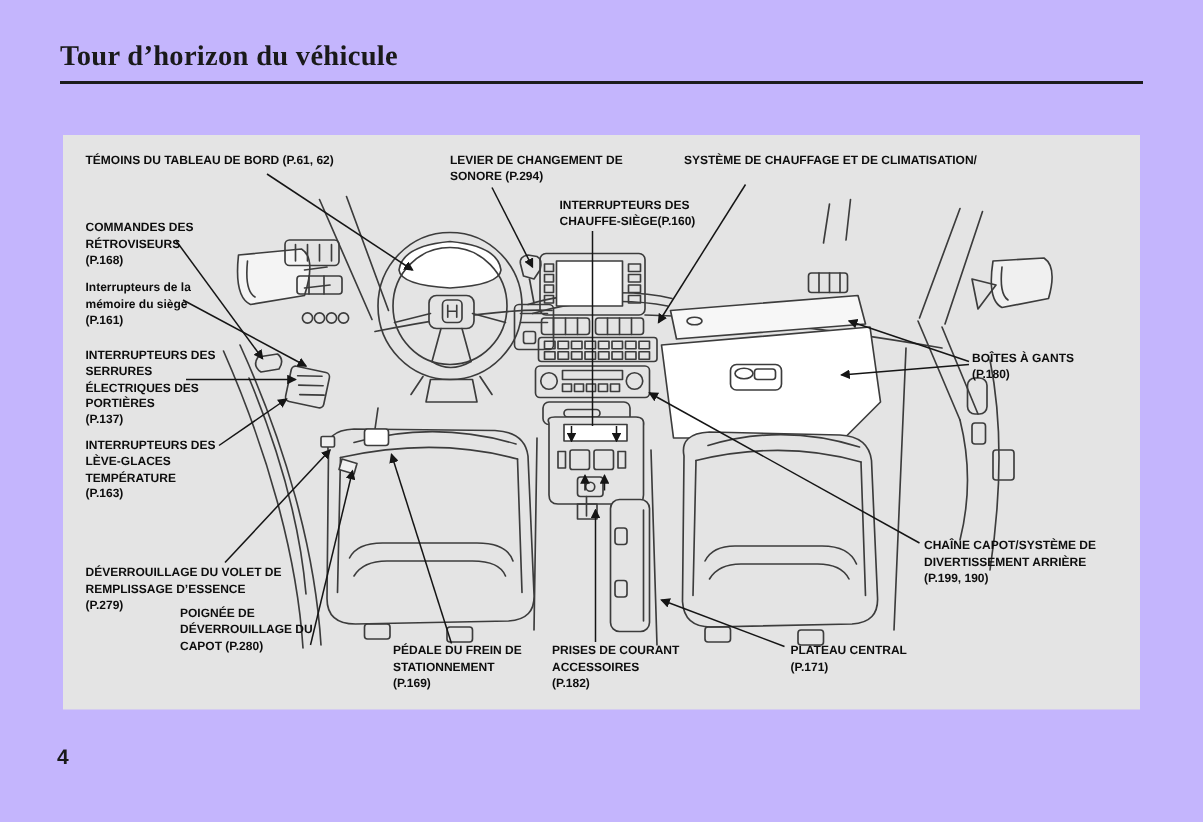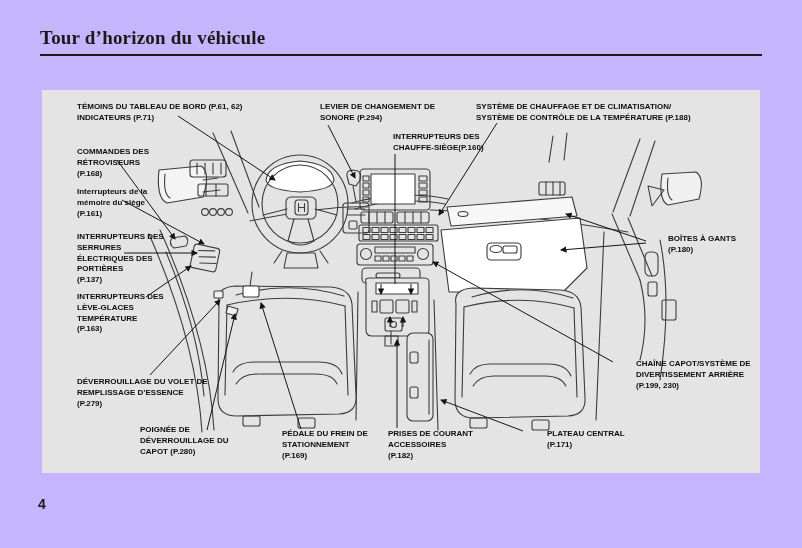--- a/index.html
+++ b/index.html
@@ -4,21 +4,21 @@
 <style>
   html,body{margin:0;padding:0;background:#ffffff;}
   .page{position:relative;width:802px;height:548px;background:#c4b5fd;overflow:hidden;
         font-family:"Liberation Sans",sans-serif;color:#111;padding-left:44px;}
   .doc-title{position:absolute;left:40px;top:27px;font-family:"Liberation Serif",serif;
              font-weight:bold;font-size:19px;color:#1a1a1a;letter-spacing:0.2px;}
   .title-rule{position:absolute;left:40px;top:54px;width:722px;height:2px;background:#1c1c1c;}
   .panel{position:absolute;left:42px;top:90px;width:718px;height:383px;background:#e4e4e4;}
   .diagram-svg{position:absolute;left:0;top:0;width:802px;height:548px;}
   .callout{position:absolute;font-size:8px;font-weight:bold;line-height:10.8px;
-           color:#0d0d0d;letter-spacing:0;margin-left:20px;}
+           color:#0d0d0d;letter-spacing:0;}
   .callout .line{white-space:nowrap;}
   .page-number{position:absolute;left:38px;top:496px;font-size:14px;font-weight:bold;color:#1a1a1a;}
 </style>
 </head>
 <body>
 
 <div class="page">
 
   <div class="doc-title">Tour d’horizon du véhicule</div>
   <div class="title-rule"></div>
@@ -261,29 +261,27 @@
 
       <path d="M381,284 L381,294" marker-end="url(#ah)"></path>
       <path d="M411,284 L411,294" marker-end="url(#ah)"></path>
       <path d="M390,327 L390,317" marker-end="url(#ah)"></path>
       <path d="M403,327 L403,317" marker-end="url(#ah)"></path>
     </g>
   </svg>
 
   <div class="callout" style="left:57px;top:102px">
       <div class="line">TÉMOINS DU TABLEAU DE BORD (P.61, 62)</div>
-      <div class="line">INDICATEURS (P.71)</div>
     </div>
   <div class="callout" style="left:300px;top:102px">
       <div class="line">LEVIER DE CHANGEMENT DE</div>
       <div class="line">SONORE (P.294)</div>
     </div>
   <div class="callout" style="left:456px;top:102px">
       <div class="line">SYSTÈME DE CHAUFFAGE ET DE CLIMATISATION/</div>
-      <div class="line">SYSTÈME DE CONTRÔLE DE LA TEMPÉRATURE (P.188)</div>
     </div>
   <div class="callout" style="left:373px;top:132px">
       <div class="line">INTERRUPTEURS DES</div>
       <div class="line">CHAUFFE-SIÈGE(P.160)</div>
     </div>
   <div class="callout" style="left:57px;top:147px">
       <div class="line">COMMANDES DES</div>
       <div class="line">RÉTROVISEURS</div>
       <div class="line">(P.168)</div>
     </div>
@@ -303,21 +301,21 @@
       <div class="line">INTERRUPTEURS DES</div>
       <div class="line">LÈVE-GLACES</div>
       <div class="line">TEMPÉRATURE</div>
       <div class="line">(P.163)</div>
     </div>
   <div class="callout" style="left:57px;top:377px">
       <div class="line">DÉVERROUILLAGE DU VOLET DE</div>
       <div class="line">REMPLISSAGE D’ESSENCE</div>
       <div class="line">(P.279)</div>
     </div>
-  <div class="callout" style="left:120px;top:425px">
+  <div class="callout" style="left:120px;top:404px">
       <div class="line">POIGNÉE DE</div>
       <div class="line">DÉVERROUILLAGE DU</div>
       <div class="line">CAPOT  (P.280)</div>
     </div>
   <div class="callout" style="left:262px;top:429px">
       <div class="line">PÉDALE DU FREIN DE</div>
       <div class="line">STATIONNEMENT</div>
       <div class="line">(P.169)</div>
     </div>
   <div class="callout" style="left:368px;top:429px">
@@ -329,17 +327,17 @@
       <div class="line">PLATEAU CENTRAL</div>
       <div class="line">(P.171)</div>
     </div>
   <div class="callout" style="left:648px;top:234px">
       <div class="line">BOÎTES À GANTS</div>
       <div class="line">(P.180)</div>
     </div>
   <div class="callout" style="left:616px;top:359px">
       <div class="line">CHAÎNE CAPOT/SYSTÈME DE</div>
       <div class="line">DIVERTISSEMENT ARRIÈRE</div>
-      <div class="line">(P.199, 230)</div>
+      <div class="line">(P.199, 190)</div>
     </div>
 
   <div class="page-number">4</div>
 </div>
 
 </body></html>

